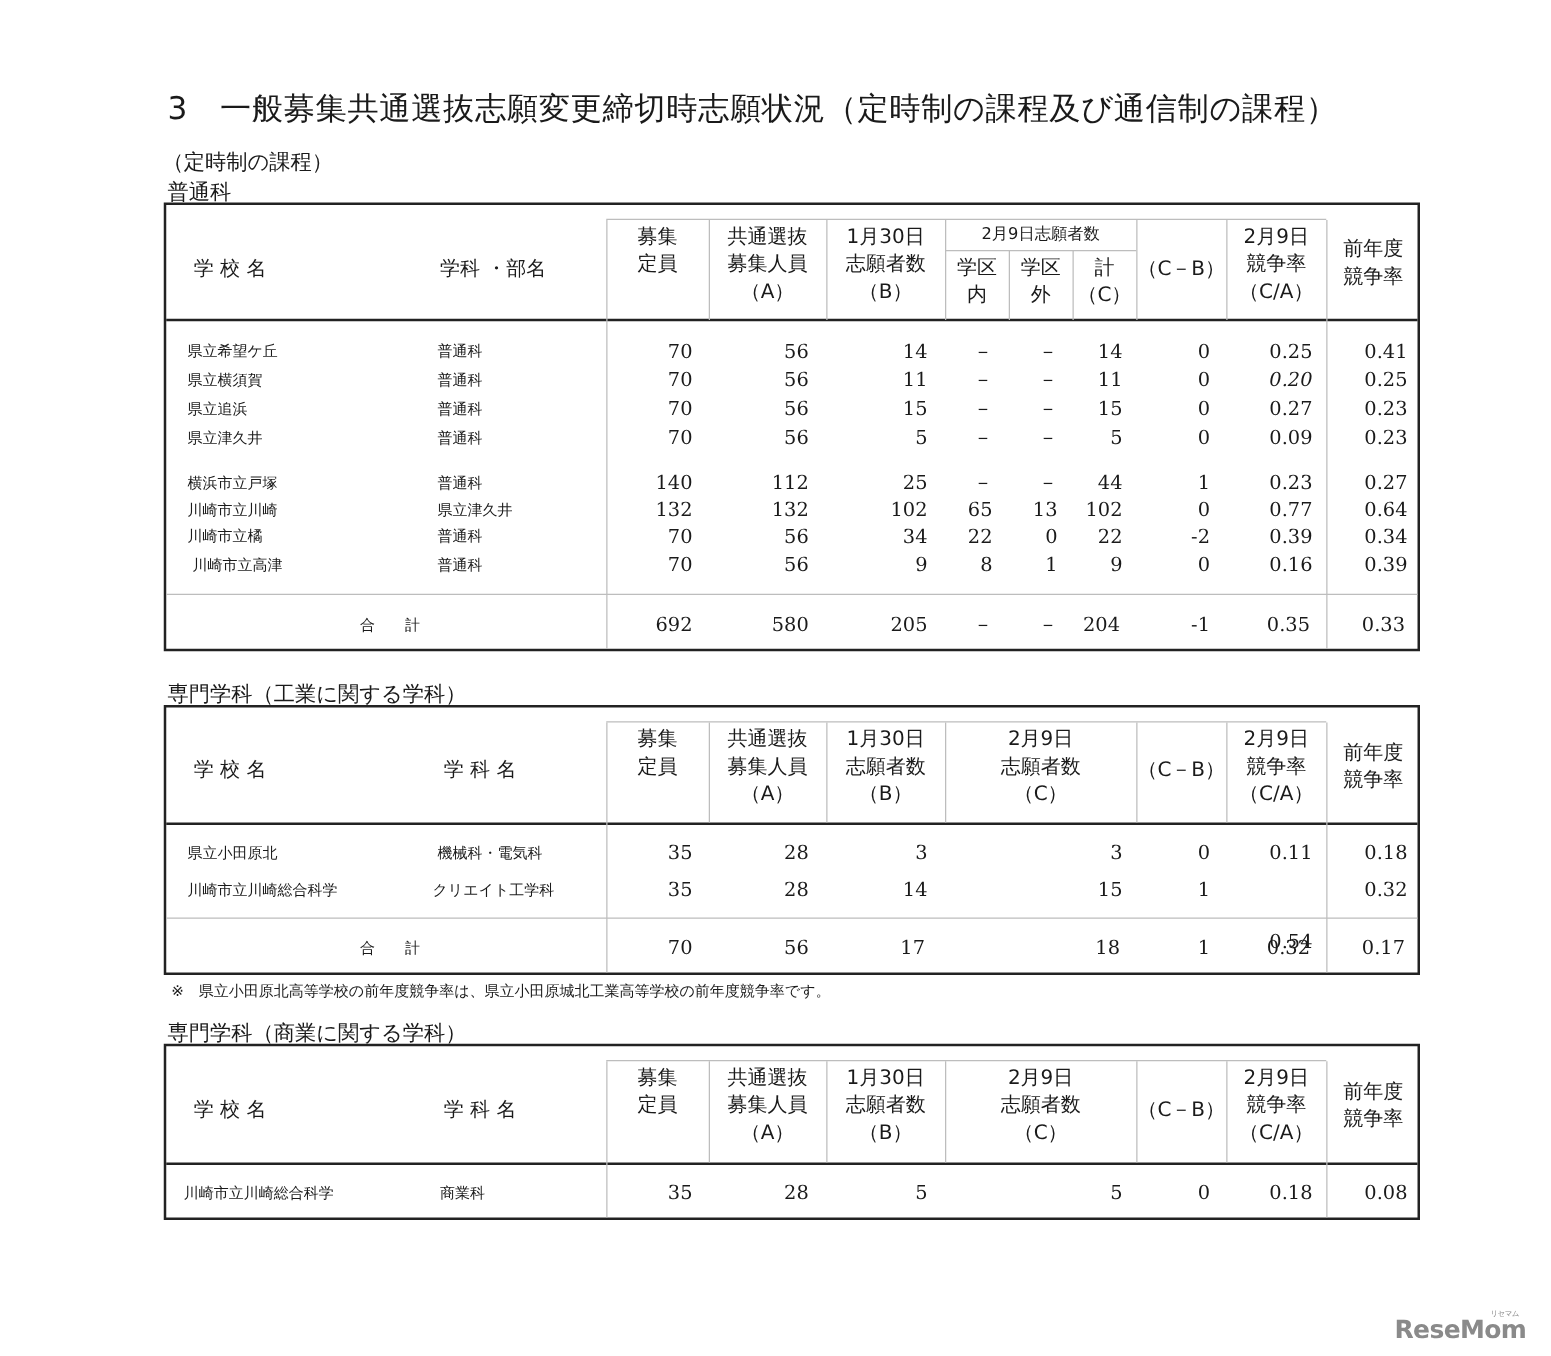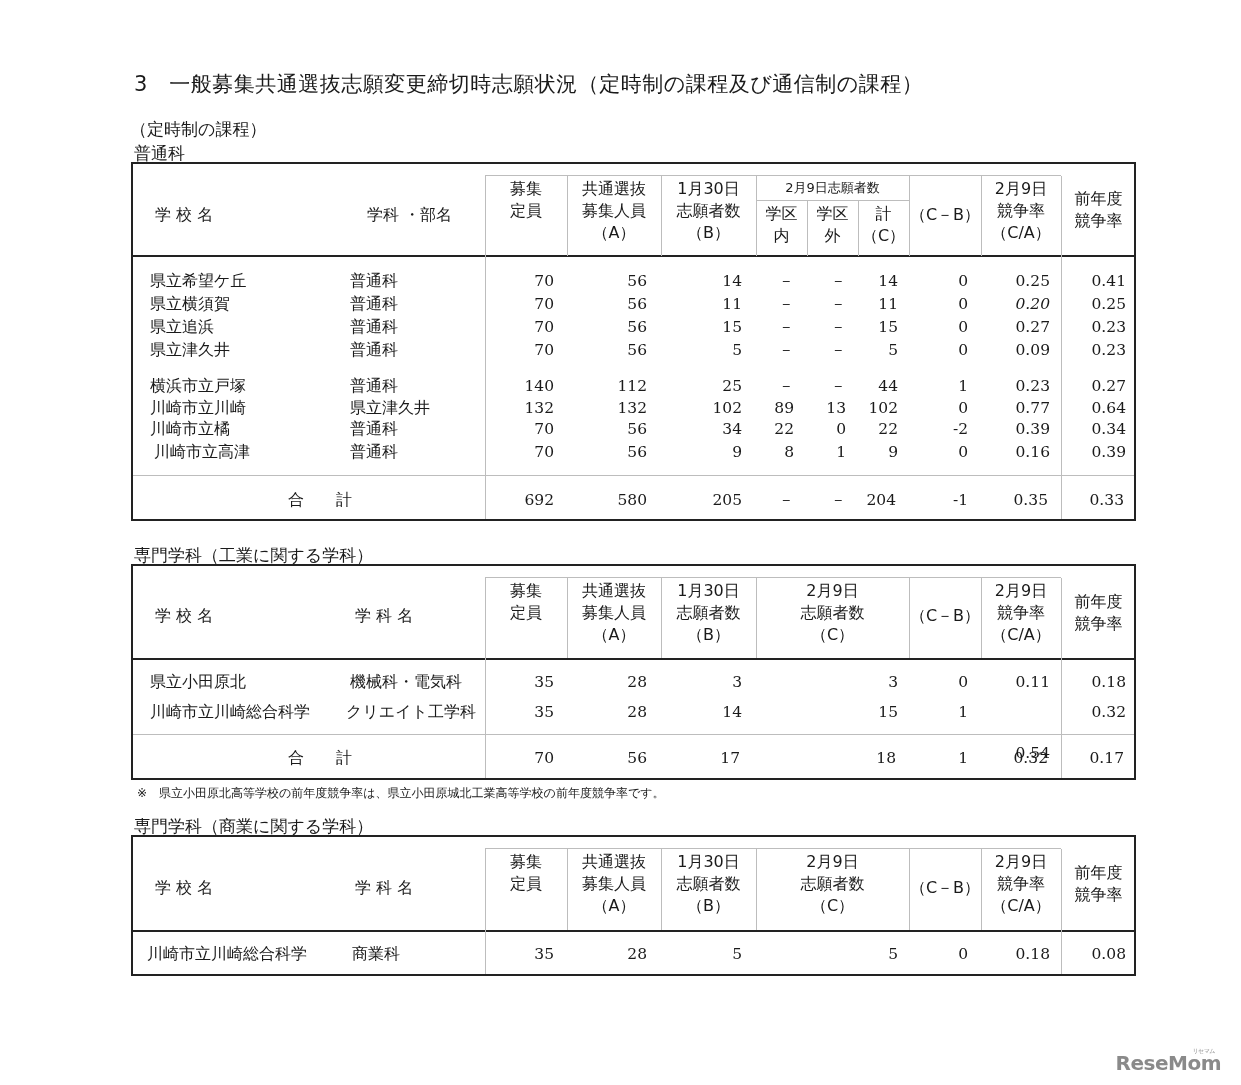--- a/index.html
+++ b/index.html
@@ -1,29 +1,29 @@
 <!DOCTYPE html>
 <html><head>
 <meta charset="utf-8">
 <style>
   html, body { margin:0; padding:0; background:#ffffff; }
   body { width:1241px; height:1085px; position:relative; overflow:hidden;
          font-family:"DejaVu Serif","Liberation Serif",serif; color:#1a1a1a; }
   .abs { position:absolute; }
-  .title { left:134px; top:70px; font-size:21px; letter-spacing:0.5px; white-space:nowrap; font-family:"DejaVu Sans","Liberation Sans",sans-serif; }
+  .title { left:134px; top:70px; font-size:25px; letter-spacing:0.5px; white-space:nowrap; font-family:"DejaVu Sans","Liberation Sans",sans-serif; }
   .subtitle { font-size:17px; white-space:nowrap; font-family:"DejaVu Sans","Liberation Sans",sans-serif; }
   .tbl { position:absolute; left:131px; width:1005px; border:2px solid #222; box-sizing:border-box; background:#fff; }
   .hdr { position:absolute; left:0; right:0; top:0; border-bottom:2.5px solid #222; }
   .col-line { position:absolute; width:0; border-left:1px solid #bdbdbd; }
   .h-line { position:absolute; height:0; border-top:1px solid #bdbdbd; }
   .cell { position:absolute; font-size:16px; white-space:nowrap; line-height:22px; }
   .hcell { position:absolute; font-size:16px; text-align:center; line-height:22px; font-family:"DejaVu Sans","Liberation Sans",sans-serif; white-space:pre-line; }
   .hsmall { font-size:13px; }
   .num { text-align:right; font-family:"DejaVu Serif","Liberation Serif",serif; font-size:15.5px; }
-  .txt { font-family:"DejaVu Sans","Liberation Sans",sans-serif; font-size:16px; }
+  .txt { font-family:"DejaVu Sans","Liberation Sans",sans-serif; font-size:12px; }
   .note { font-size:12px; font-family:"DejaVu Sans","Liberation Sans",sans-serif; white-space:nowrap; }
   .logo { right:20px; bottom:10px; font-family:"DejaVu Sans","Liberation Sans",sans-serif; font-weight:bold; font-size:20px; color:#8a8a8a; letter-spacing:-0.5px; }
   .logo small { font-size:6px; position:absolute; top:-4px; right:6px; font-weight:normal; }
 </style>
 </head>
 <body>
 
 <div class="abs title">3　一般募集共通選抜志願変更締切時志願状況（定時制の課程及び通信制の課程）</div>
 <div class="abs subtitle" style="left:130px; top:118px;">（定時制の課程）</div>
 
@@ -40,21 +40,21 @@
   <div class="col-line" style="left:674px; top:36px; height:56px;"></div>
   <div class="col-line" style="left:725px; top:36px; height:56px;"></div>
   <div class="col-line" style="left:776px; top:12px; height:80px;"></div>
   <div class="col-line" style="left:848px; top:12px; height:80px;"></div>
   <div class="col-line" style="left:928px; top:12px; bottom:0;"></div>
   <div class="h-line" style="left:352px; width:576px; top:11px;"></div>
   <div class="h-line" style="left:623px; width:153px; top:36px;"></div>
   <div class="h-line" style="left:0; right:0; top:311px;"></div>
 
   <div class="hcell" style="left:22px; top:40px;">学 校 名</div>
-  <div class="hcell" style="left:234px; top:40px;">学科 ・部名</div>
+  <div class="hcell" style="left:219px; top:40px;">学科 ・部名</div>
   <div class="hcell" style="left:352px; width:82px; top:14px;">募集
 定員</div>
   <div class="hcell" style="left:434px; width:94px; top:14px;">共通選抜
 募集人員
 （A）</div>
   <div class="hcell" style="left:528px; width:95px; top:14px;">1月30日
 志願者数
 （B）</div>
   <div class="hcell hsmall" style="left:623px; width:153px; top:13px;">2月9日志願者数</div>
   <div class="hcell" style="left:623px; width:51px; top:39px;">学区
@@ -134,21 +134,21 @@
     <div class="cell num" style="right:166px; top:211px;">1</div>
     <div class="cell num" style="right:84px; top:211px;">0.23</div>
     <div class="cell num" style="right:8px; top:211px;">0.27</div>
   </div>
   <div>
     <div class="cell txt" style="left:17px; top:233px;">川崎市立川崎</div>
     <div class="cell txt" style="left:217px; top:233px;">県立津久井</div>
     <div class="cell num" style="right:580px; top:233px;">132</div>
     <div class="cell num" style="right:487px; top:233px;">132</div>
     <div class="cell num" style="right:392px; top:233px;">102</div>
-    <div class="cell num" style="right:340px; top:233px;">89</div>
+    <div class="cell num" style="right:340px; top:233px;">65</div>
     <div class="cell num" style="right:288px; top:233px;">13</div>
     <div class="cell num" style="right:236px; top:233px;">102</div>
     <div class="cell num" style="right:166px; top:233px;">0</div>
     <div class="cell num" style="right:84px; top:233px;">0.77</div>
     <div class="cell num" style="right:8px; top:233px;">0.64</div>
   </div>
   <div>
     <div class="cell txt" style="left:17px; top:254px;">川崎市立橘</div>
     <div class="cell txt" style="left:217px; top:254px;">普通科</div>
     <div class="cell num" style="right:580px; top:254px;">70</div>

